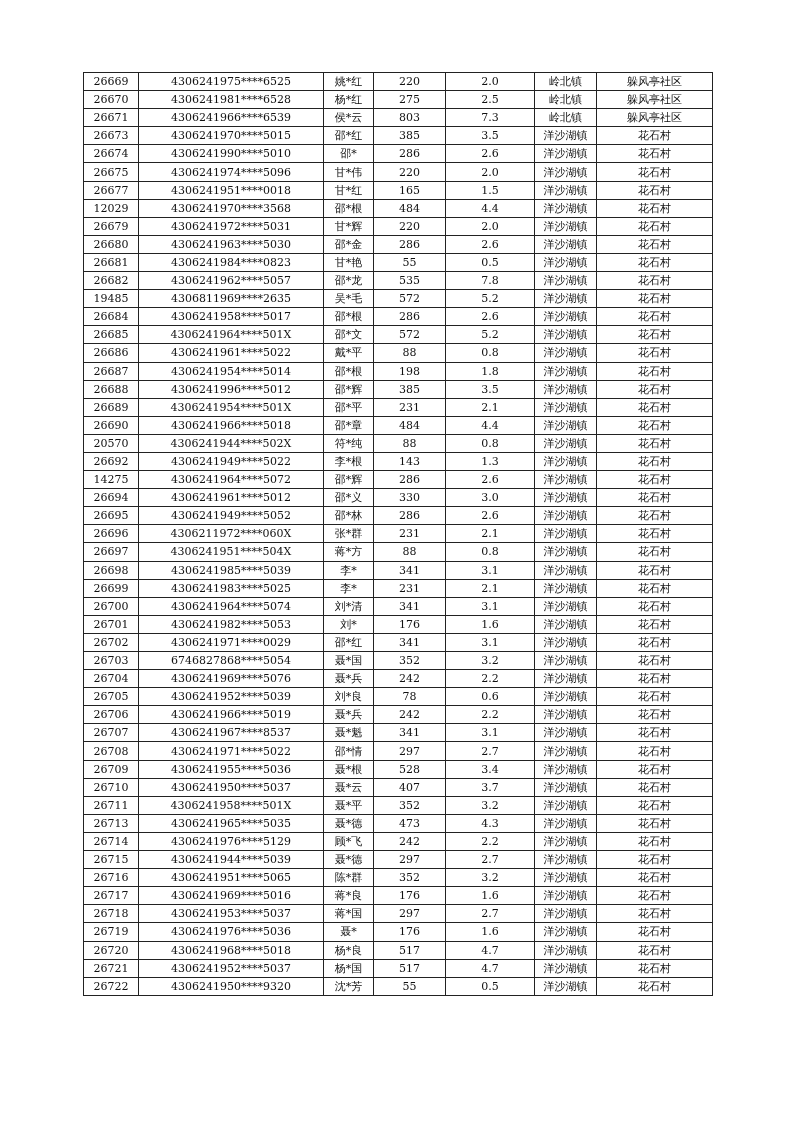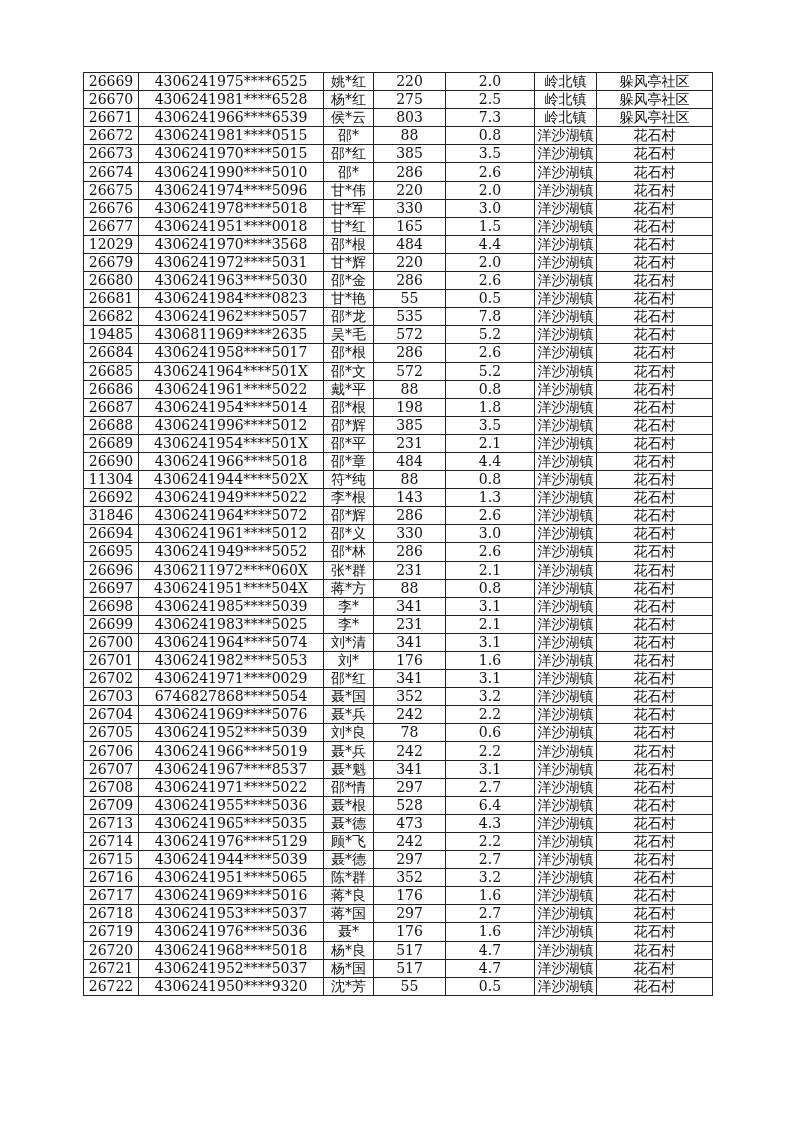--- a/index.html
+++ b/index.html
@@ -6,21 +6,21 @@
     body { width: 794px; height: 1122px; position: relative; overflow: hidden; }
     .page { position: absolute; left: 0; top: 0; width: 794px; height: 1122px; background: #fff; }
     table.roster {
       position: absolute;
       left: 83px;
       top: 72px;
       width: 629px;
       border-collapse: collapse;
       table-layout: fixed;
       font-family: "DejaVu Serif", "Liberation Serif", serif;
-      font-size: 14px;
+      font-size: 11px;
       color: #111;
     }
     table.roster td {
       border: 1px solid #222;
       height: 17.1px;
       padding: 0;
       text-align: center;
       vertical-align: middle;
       white-space: nowrap;
       overflow: hidden;
@@ -74,29 +74,20 @@
         <tr>
           <td>26671</td>
           <td>4306241966****6539</td>
           <td>侯*云</td>
           <td>803</td>
           <td>7.3</td>
           <td>岭北镇</td>
           <td>躲风亭社区</td>
         </tr>
         <tr>
-          <td>26672</td>
-          <td>4306241981****0515</td>
-          <td>邵*</td>
-          <td>88</td>
-          <td>0.8</td>
-          <td>洋沙湖镇</td>
-          <td>花石村</td>
-        </tr>
-        <tr>
           <td>26673</td>
           <td>4306241970****5015</td>
           <td>邵*红</td>
           <td>385</td>
           <td>3.5</td>
           <td>洋沙湖镇</td>
           <td>花石村</td>
         </tr>
         <tr>
           <td>26674</td>
@@ -110,29 +101,20 @@
         <tr>
           <td>26675</td>
           <td>4306241974****5096</td>
           <td>甘*伟</td>
           <td>220</td>
           <td>2.0</td>
           <td>洋沙湖镇</td>
           <td>花石村</td>
         </tr>
         <tr>
-          <td>26676</td>
-          <td>4306241978****5018</td>
-          <td>甘*军</td>
-          <td>330</td>
-          <td>3.0</td>
-          <td>洋沙湖镇</td>
-          <td>花石村</td>
-        </tr>
-        <tr>
           <td>26677</td>
           <td>4306241951****0018</td>
           <td>甘*红</td>
           <td>165</td>
           <td>1.5</td>
           <td>洋沙湖镇</td>
           <td>花石村</td>
         </tr>
         <tr>
           <td>12029</td>
@@ -245,39 +227,39 @@
         <tr>
           <td>26690</td>
           <td>4306241966****5018</td>
           <td>邵*章</td>
           <td>484</td>
           <td>4.4</td>
           <td>洋沙湖镇</td>
           <td>花石村</td>
         </tr>
         <tr>
-          <td>11304</td>
+          <td>20570</td>
           <td>4306241944****502X</td>
           <td>符*纯</td>
           <td>88</td>
           <td>0.8</td>
           <td>洋沙湖镇</td>
           <td>花石村</td>
         </tr>
         <tr>
           <td>26692</td>
           <td>4306241949****5022</td>
           <td>李*根</td>
           <td>143</td>
           <td>1.3</td>
           <td>洋沙湖镇</td>
           <td>花石村</td>
         </tr>
         <tr>
-          <td>31846</td>
+          <td>14275</td>
           <td>4306241964****5072</td>
           <td>邵*辉</td>
           <td>286</td>
           <td>2.6</td>
           <td>洋沙湖镇</td>
           <td>花石村</td>
         </tr>
         <tr>
           <td>26694</td>
           <td>4306241961****5012</td>
@@ -411,21 +393,39 @@
           <td>297</td>
           <td>2.7</td>
           <td>洋沙湖镇</td>
           <td>花石村</td>
         </tr>
         <tr>
           <td>26709</td>
           <td>4306241955****5036</td>
           <td>聂*根</td>
           <td>528</td>
-          <td>6.4</td>
+          <td>3.4</td>
+          <td>洋沙湖镇</td>
+          <td>花石村</td>
+        </tr>
+        <tr>
+          <td>26710</td>
+          <td>4306241950****5037</td>
+          <td>聂*云</td>
+          <td>407</td>
+          <td>3.7</td>
+          <td>洋沙湖镇</td>
+          <td>花石村</td>
+        </tr>
+        <tr>
+          <td>26711</td>
+          <td>4306241958****501X</td>
+          <td>聂*平</td>
+          <td>352</td>
+          <td>3.2</td>
           <td>洋沙湖镇</td>
           <td>花石村</td>
         </tr>
         <tr>
           <td>26713</td>
           <td>4306241965****5035</td>
           <td>聂*德</td>
           <td>473</td>
           <td>4.3</td>
           <td>洋沙湖镇</td>

